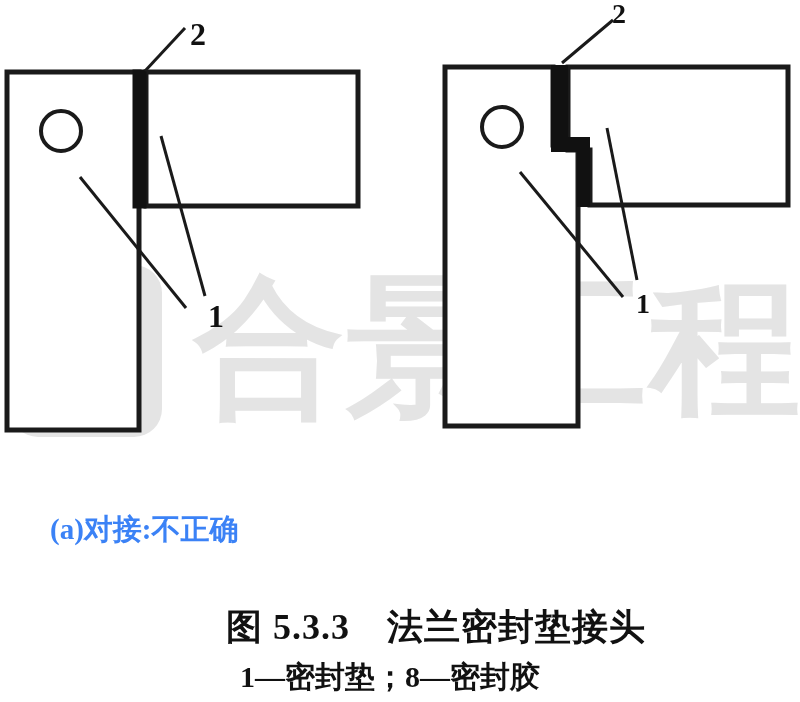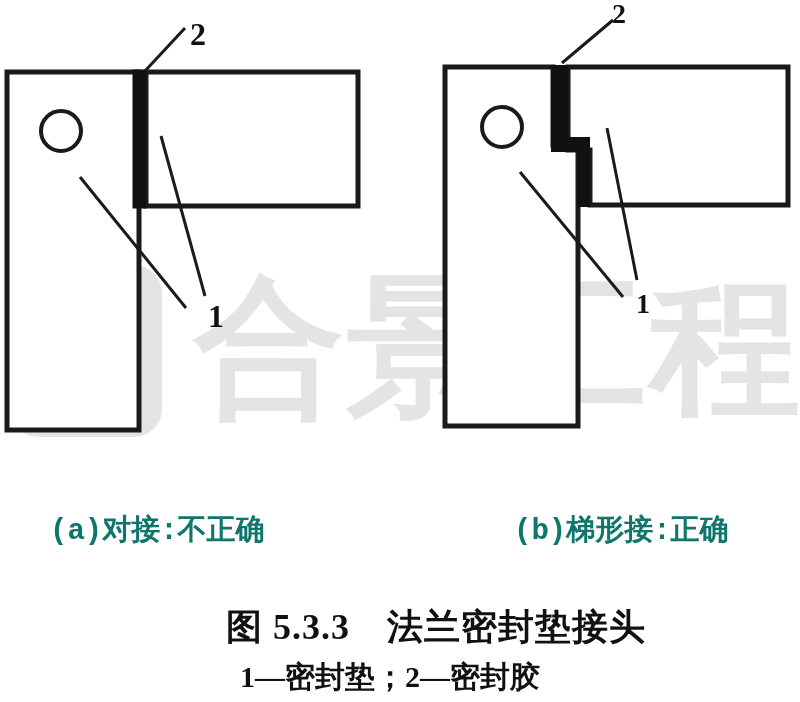--- a/index.html
+++ b/index.html
@@ -28,23 +28,22 @@
   #diagrams{
     position:absolute;left:0;top:0;
     z-index:1;
   }
   
   .sub-caption{
     position:absolute;
     z-index:2;
     font-weight:bold;
     font-size:29px;
-    color:#0f766e;
+    color:#3b82f6;
     white-space:nowrap;
-    font-family:Liberation Mono, monospace;
   }
   #caption-a{left:50px;top:510px;}
   #caption-b{left:514px;top:510px;}
   #figure-title{
     position:absolute;left:0;top:603px;width:800px;
     z-index:2;
     text-align:center;
     font-weight:bold;
     font-size:36px;
     color:#111111;
@@ -114,18 +113,17 @@
       <line x1="613" y1="20" x2="562" y2="63" stroke="#1a1a1a" stroke-width="3"></line>
       <line x1="520" y1="172" x2="623" y2="297" stroke="#1a1a1a" stroke-width="3"></line>
       <line x1="607" y1="128" x2="637" y2="280" stroke="#1a1a1a" stroke-width="3"></line>
 
       <text x="612" y="23" font-size="28">2</text>
       <text x="636" y="313" font-size="28">1</text>
     </g>
   </svg>
 
   <div id="caption-a" class="sub-caption">(a)对接:不正确</div>
-  <div id="caption-b" class="sub-caption">(b)梯形接:正确</div>
 
   <div id="figure-title">图 5.3.3　法兰密封垫接头</div>
-  <div id="figure-legend">1—密封垫；2—密封胶</div>
+  <div id="figure-legend">1—密封垫；8—密封胶</div>
 
 </div>
 
 </body></html>

